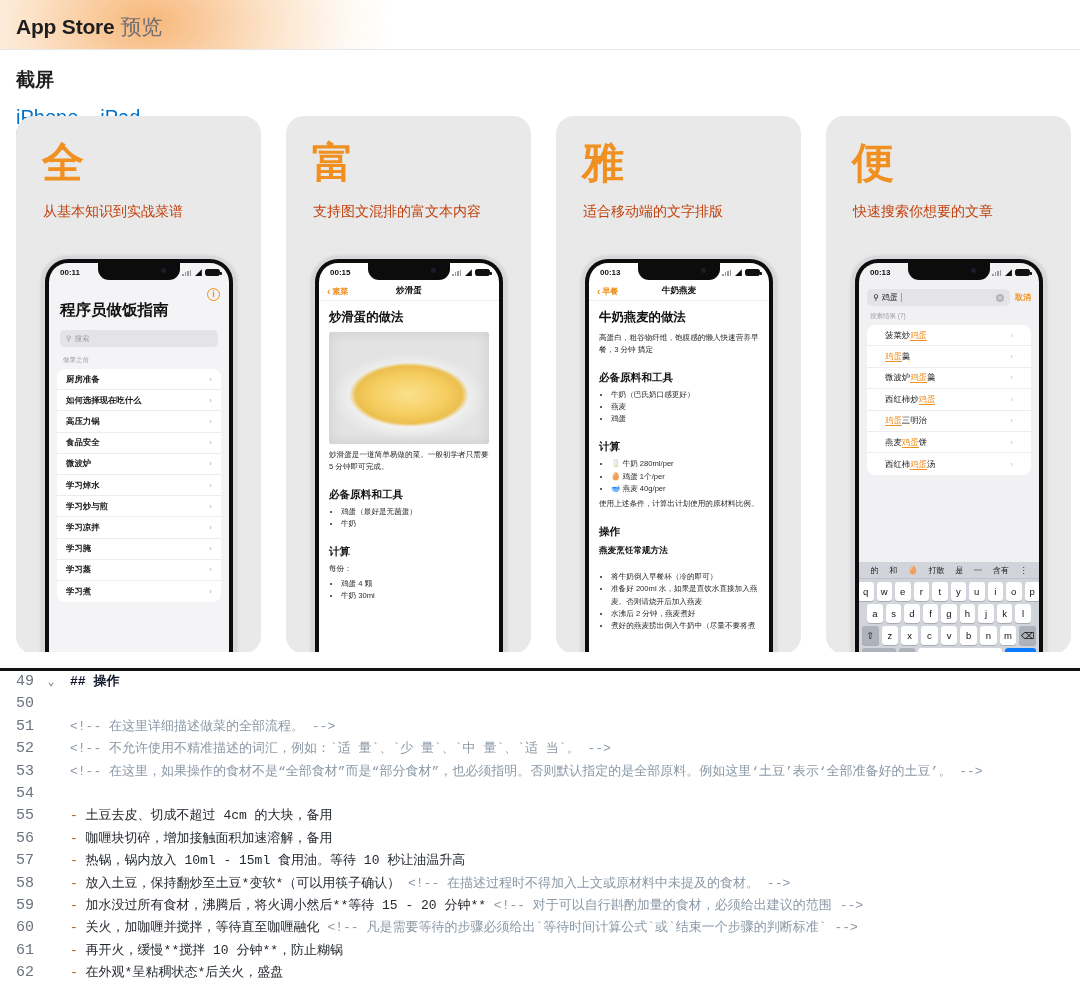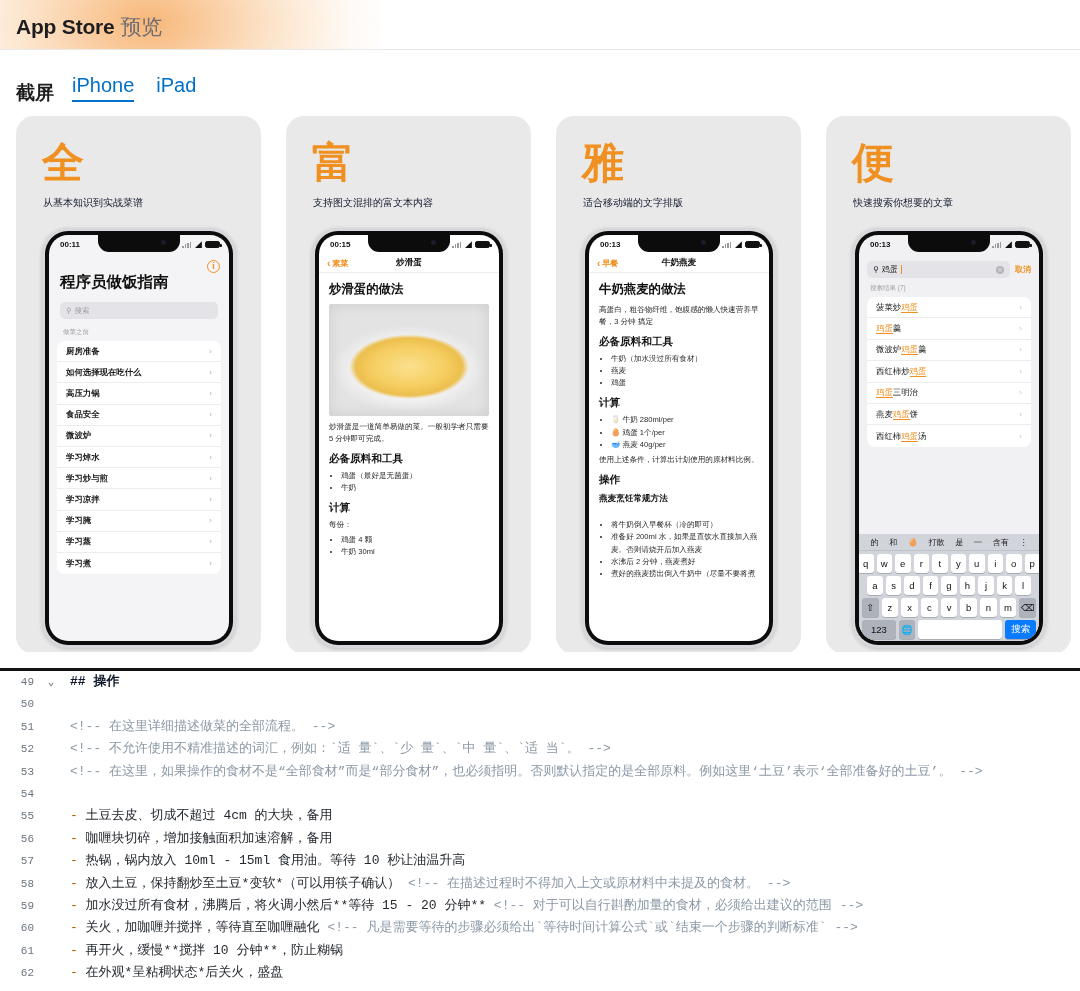--- a/index.html
+++ b/index.html
@@ -36,24 +36,25 @@
   }
   .topbar-title .sub {
     font-weight: normal;
     color: #6e6e73;
     margin-left: 6px;
   }
 
   
   .section-head {
     display: flex;
-    align-items: flex-end;
+    align-items: flex-start;
     gap: 18px;
     padding: 20px 0 0 16px;
     height: 52px;
+    flex-direction: column;
   }
   .section-head h2 {
     font-size: 19px;
     font-weight: bold;
     color: #1d1d1f;
     line-height: 1;
   }
   .tabrow { display: flex; gap: 22px; }
   .tab {
     font-size: 20px;
@@ -86,29 +87,29 @@
     position: absolute;
     left: 26px; top: 26px;
     font-size: 42px;
     font-weight: bold;
     color: #F09020;
     font-family: "DejaVu Sans", sans-serif;
     line-height: 1;
   }
   .shot-sub {
     position: absolute;
-    left: 27px; top: 80px;
-    font-size: 10px;
-    color: #0f172a;
+    left: 27px; top: 87px;
+    font-size: 14px;
+    color: #c2410c;
   }
 
   
   .phone {
     position: absolute;
-    left: 26px; top: 112px;
+    left: 26px; top: 140px;
     width: 194px; height: 420px;
     background: #d8d8dc;
     border-radius: 26px;
     padding: 3px;
     box-shadow: 0 1px 4px rgba(0,0,0,0.18);
   }
   .phone-inner {
     width: 100%; height: 100%;
     background: #0c0c0c;
     border-radius: 23px;
@@ -208,21 +209,21 @@
     border-bottom:1px solid #ececee;
   }
   .navback {
     position:absolute; left:8px; top:50%; transform:translateY(-50%);
     display:flex; align-items:center; gap:2px;
     font-size:8px; font-weight:bold; color:#F09020;
   }
   .navback .c { font-size:10px; line-height:1; }
   .art { padding:8px 10px 0 10px; overflow:hidden; height:calc(100% - 38px); }
   .art h1 { font-size:12.4px; font-weight:bold; color:#111; margin-bottom:6px; }
-  .art h2 { font-size:10.6px; font-weight:bold; color:#111; margin:7px 0 4px; }
+  .art h2 { font-size:10.6px; font-weight:bold; color:#111; margin:15px 0 4px; }
   .art h3 { font-size:8.6px; font-weight:bold; color:#111; margin:6px 0 14px; }
   .art p { font-size:7.6px; color:#2a2a2a; line-height:1.55; margin-bottom:3px; }
   .art ul { margin:0 0 3px 12px; }
   .art li { font-size:7.6px; color:#2a2a2a; line-height:1.62; }
   .art .photo {
     width:100%; height:112px; border-radius:2px; margin:2px 0 5px;
     background:
       radial-gradient(ellipse 52% 40% at 50% 56%, #fbe08e 0%, #f6cf63 42%, #ecbf4e 64%, rgba(236,191,78,0) 72%),
       radial-gradient(ellipse 62% 50% at 50% 58%, #ffffff 0%, #f1f1f1 55%, #e3e3e3 78%),
       linear-gradient(160deg, #b07a4a 0%, #c99a63 9%, #e8e8e8 20%, #d9d9d9 48%, #cfcfcf 100%);
@@ -244,21 +245,21 @@
   .s4-clear {
     margin-left:auto; width:8px; height:8px; border-radius:50%;
     background:#b4b4ba; color:#e4e4e8; font-size:6px;
     text-align:center; line-height:8px;
   }
   .s4-cancel { font-size:8px; font-weight:bold; color:#F09020; }
   .s4-count { padding:2px 0 4px 11px; font-size:6.5px; color:#a0a0a6; }
   .s4-list { margin:0 8px; background:#fff; border-radius:8px; overflow:hidden; }
   .s4-row {
     display:flex; align-items:center; justify-content:space-between;
-    padding:0 9px; height:21.4px; font-size:8.4px; color:#1a1a1a;
+    padding:0 18px; height:21.4px; font-size:8.4px; color:#1a1a1a;
     border-bottom:1px solid #ececee;
   }
   .s4-row:last-child { border-bottom:none; }
   .hl { color:#F09020; border-bottom:1px solid #F09020; }
 
   
   .kb { position:absolute; left:0; right:0; bottom:0; background:#d1d4da; padding-bottom:2px; }
   .kb-predict {
     display:flex; align-items:center; justify-content:space-around;
     height:17px; padding:0 6px; font-size:8px; color:#1a1a1a;
@@ -287,21 +288,21 @@
     font-family:"Liberation Mono", "DejaVu Sans Mono", monospace;
     overflow:hidden;
   }
   .code-line {
     display:flex; align-items:flex-start;
     height:22.4px; line-height:22.4px;
     white-space:nowrap;
   }
   .ln {
     width:40px; flex:0 0 40px; text-align:right;
-    color:#6a737d; font-size:11px; padding-right:6px;
+    color:#6a737d; font-size:15px; padding-right:6px;
   }
   .fold {
     width:22px; flex:0 0 22px; text-align:center;
     color:#57606a; font-size:11px;
   }
   .ctext { font-size:13px; color:#24292f; padding-left:8px; }
   .c-head { color:#0f172a; font-weight:bold; }
   .c-comment { color:#8b98a5; }
   .c-bullet { color:#b35900; }
   .c-body { color:#24292f; }
@@ -477,21 +478,21 @@
                 <span class="c">‹</span>
                 <span>早餐</span>
               </span>
             <span>牛奶燕麦</span>
           </div>
           <div class="art">
             <h1>牛奶燕麦的做法</h1>
             <p>高蛋白，粗谷物纤维，饱腹感的懒人快速营养早餐，3 分钟 搞定</p>
             <h2>必备原料和工具</h2>
             <ul>
-              <li>牛奶（加水没过所有食材）</li>
+              <li>牛奶（巴氏奶口感更好）</li>
               <li>燕麦</li>
               <li>鸡蛋</li>
             </ul>
             <h2>计算</h2>
             <ul>
               <li>🥛 牛奶 280ml/per</li>
               <li>🥚 鸡蛋 1个/per</li>
               <li>🥣 燕麦 40g/per</li>
             </ul>
             <p>使用上述条件，计算出计划使用的原材料比例。</p>

